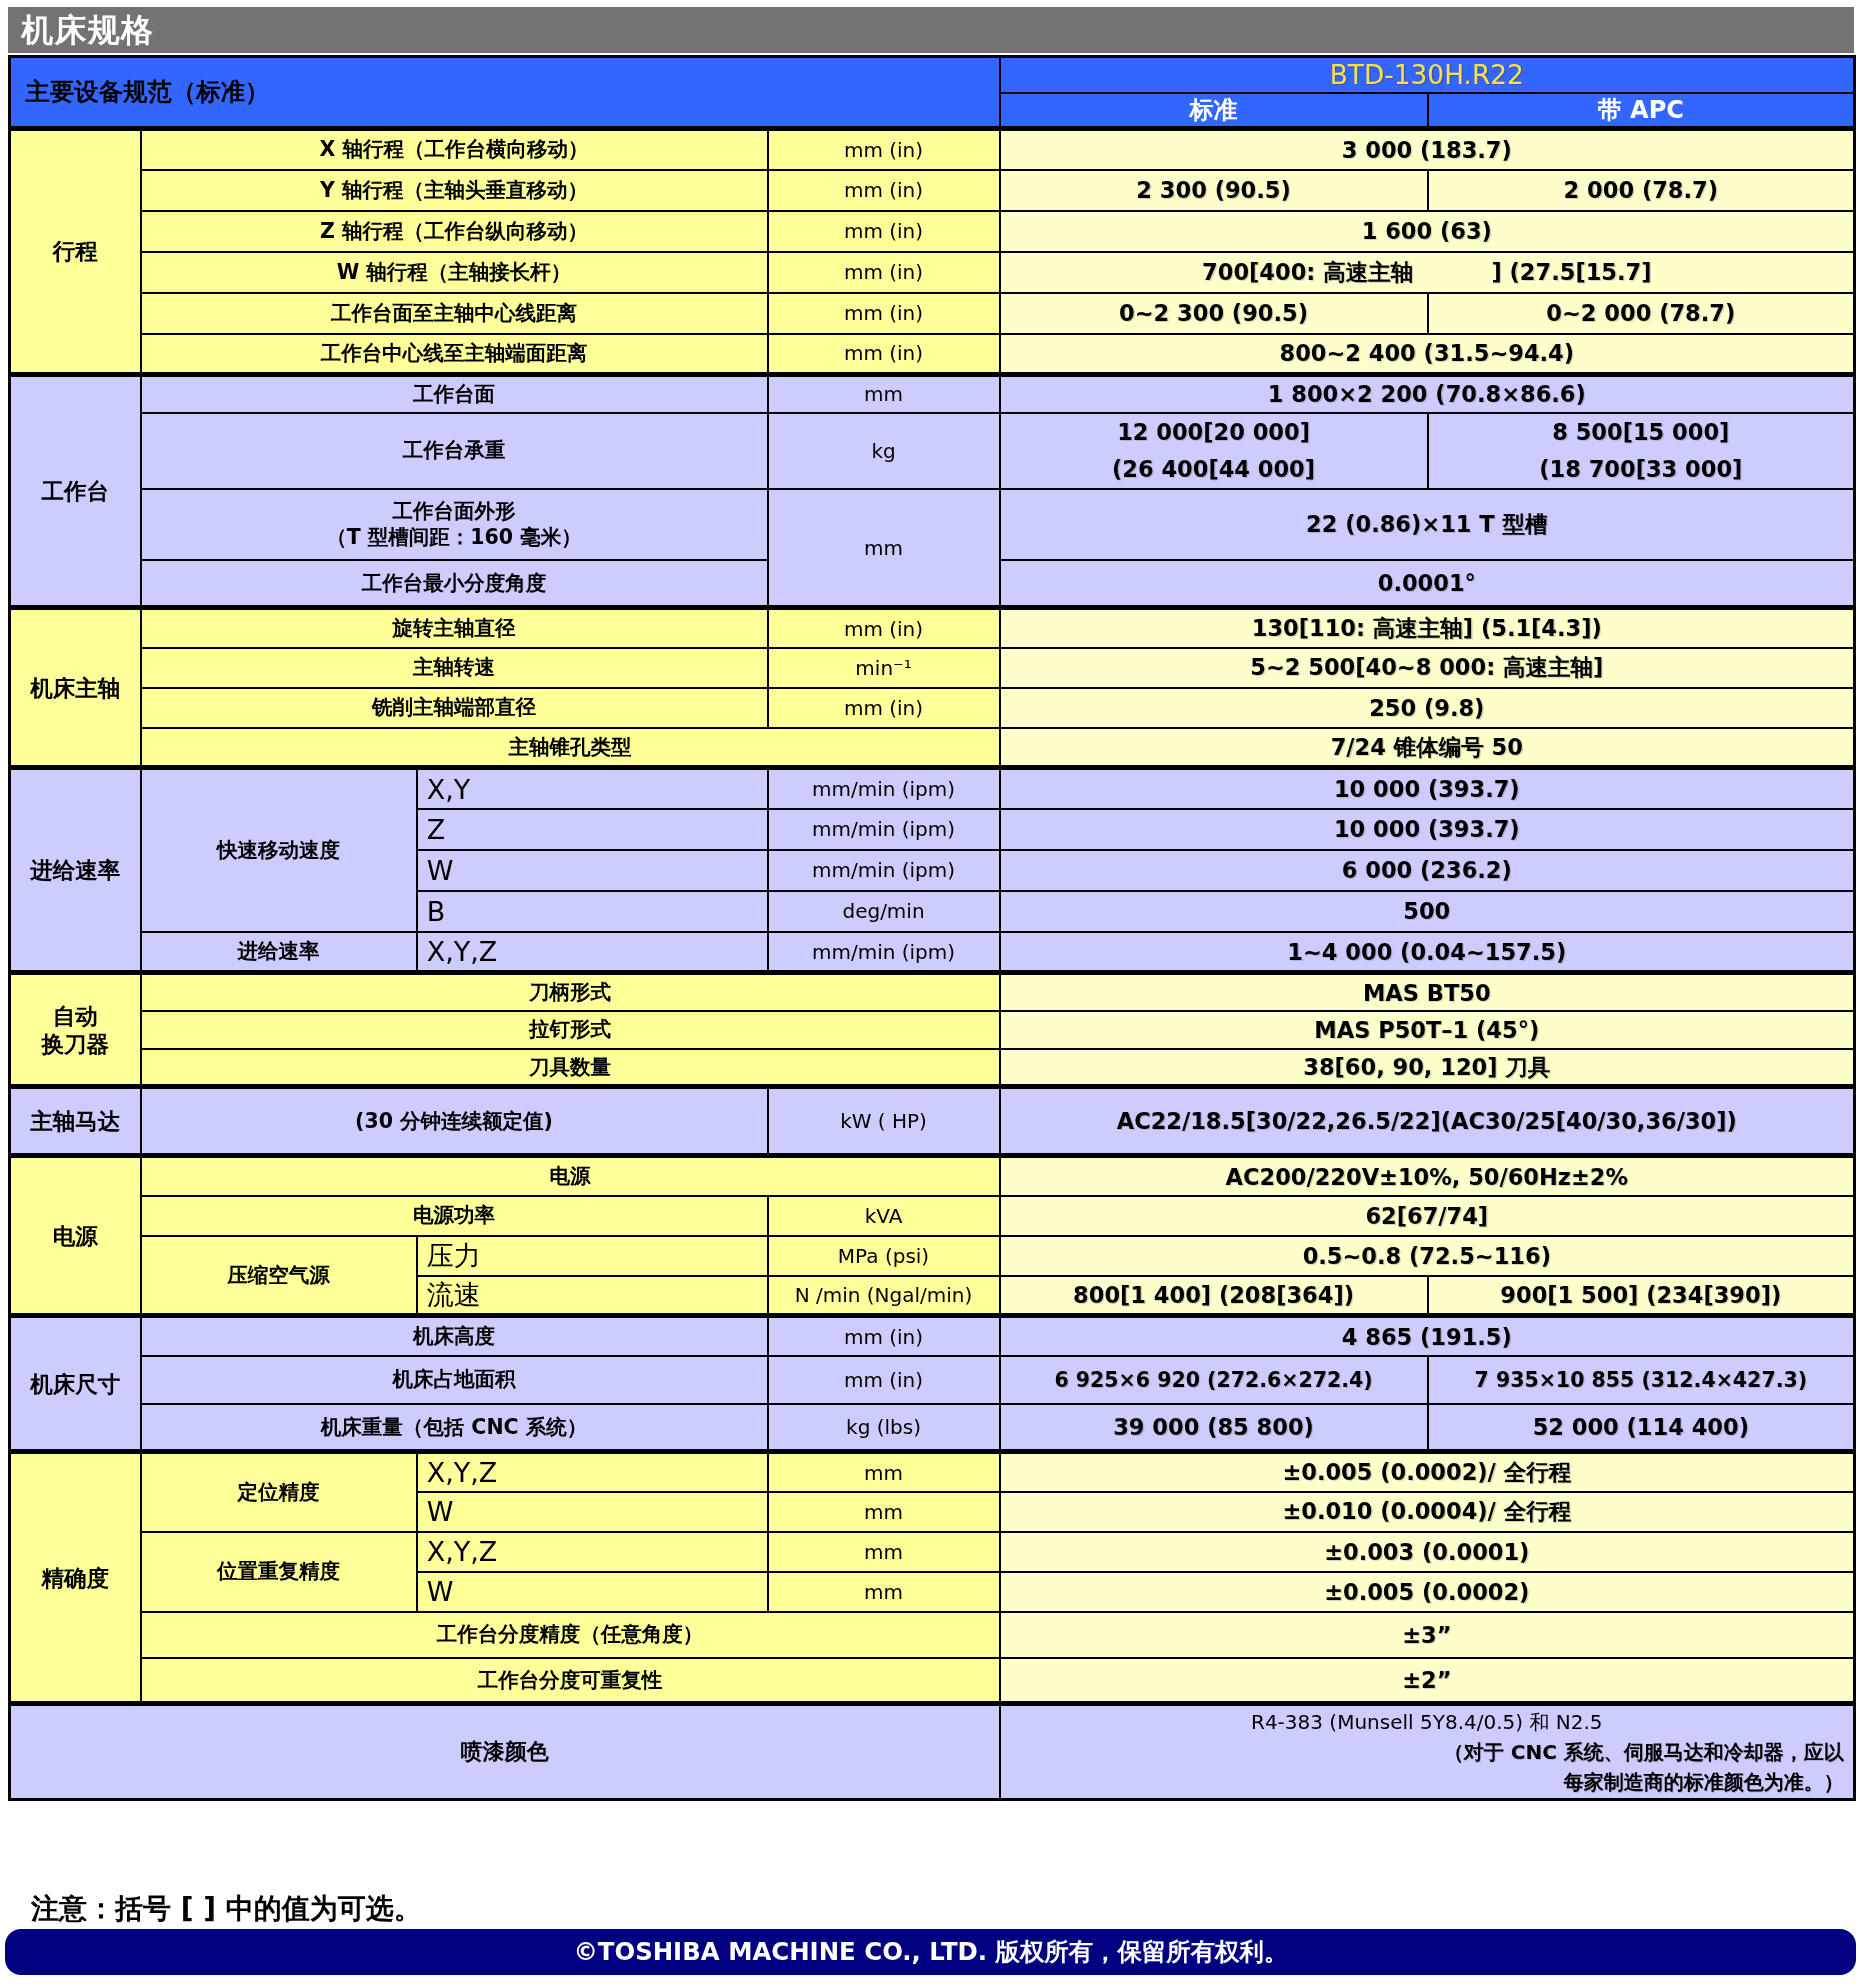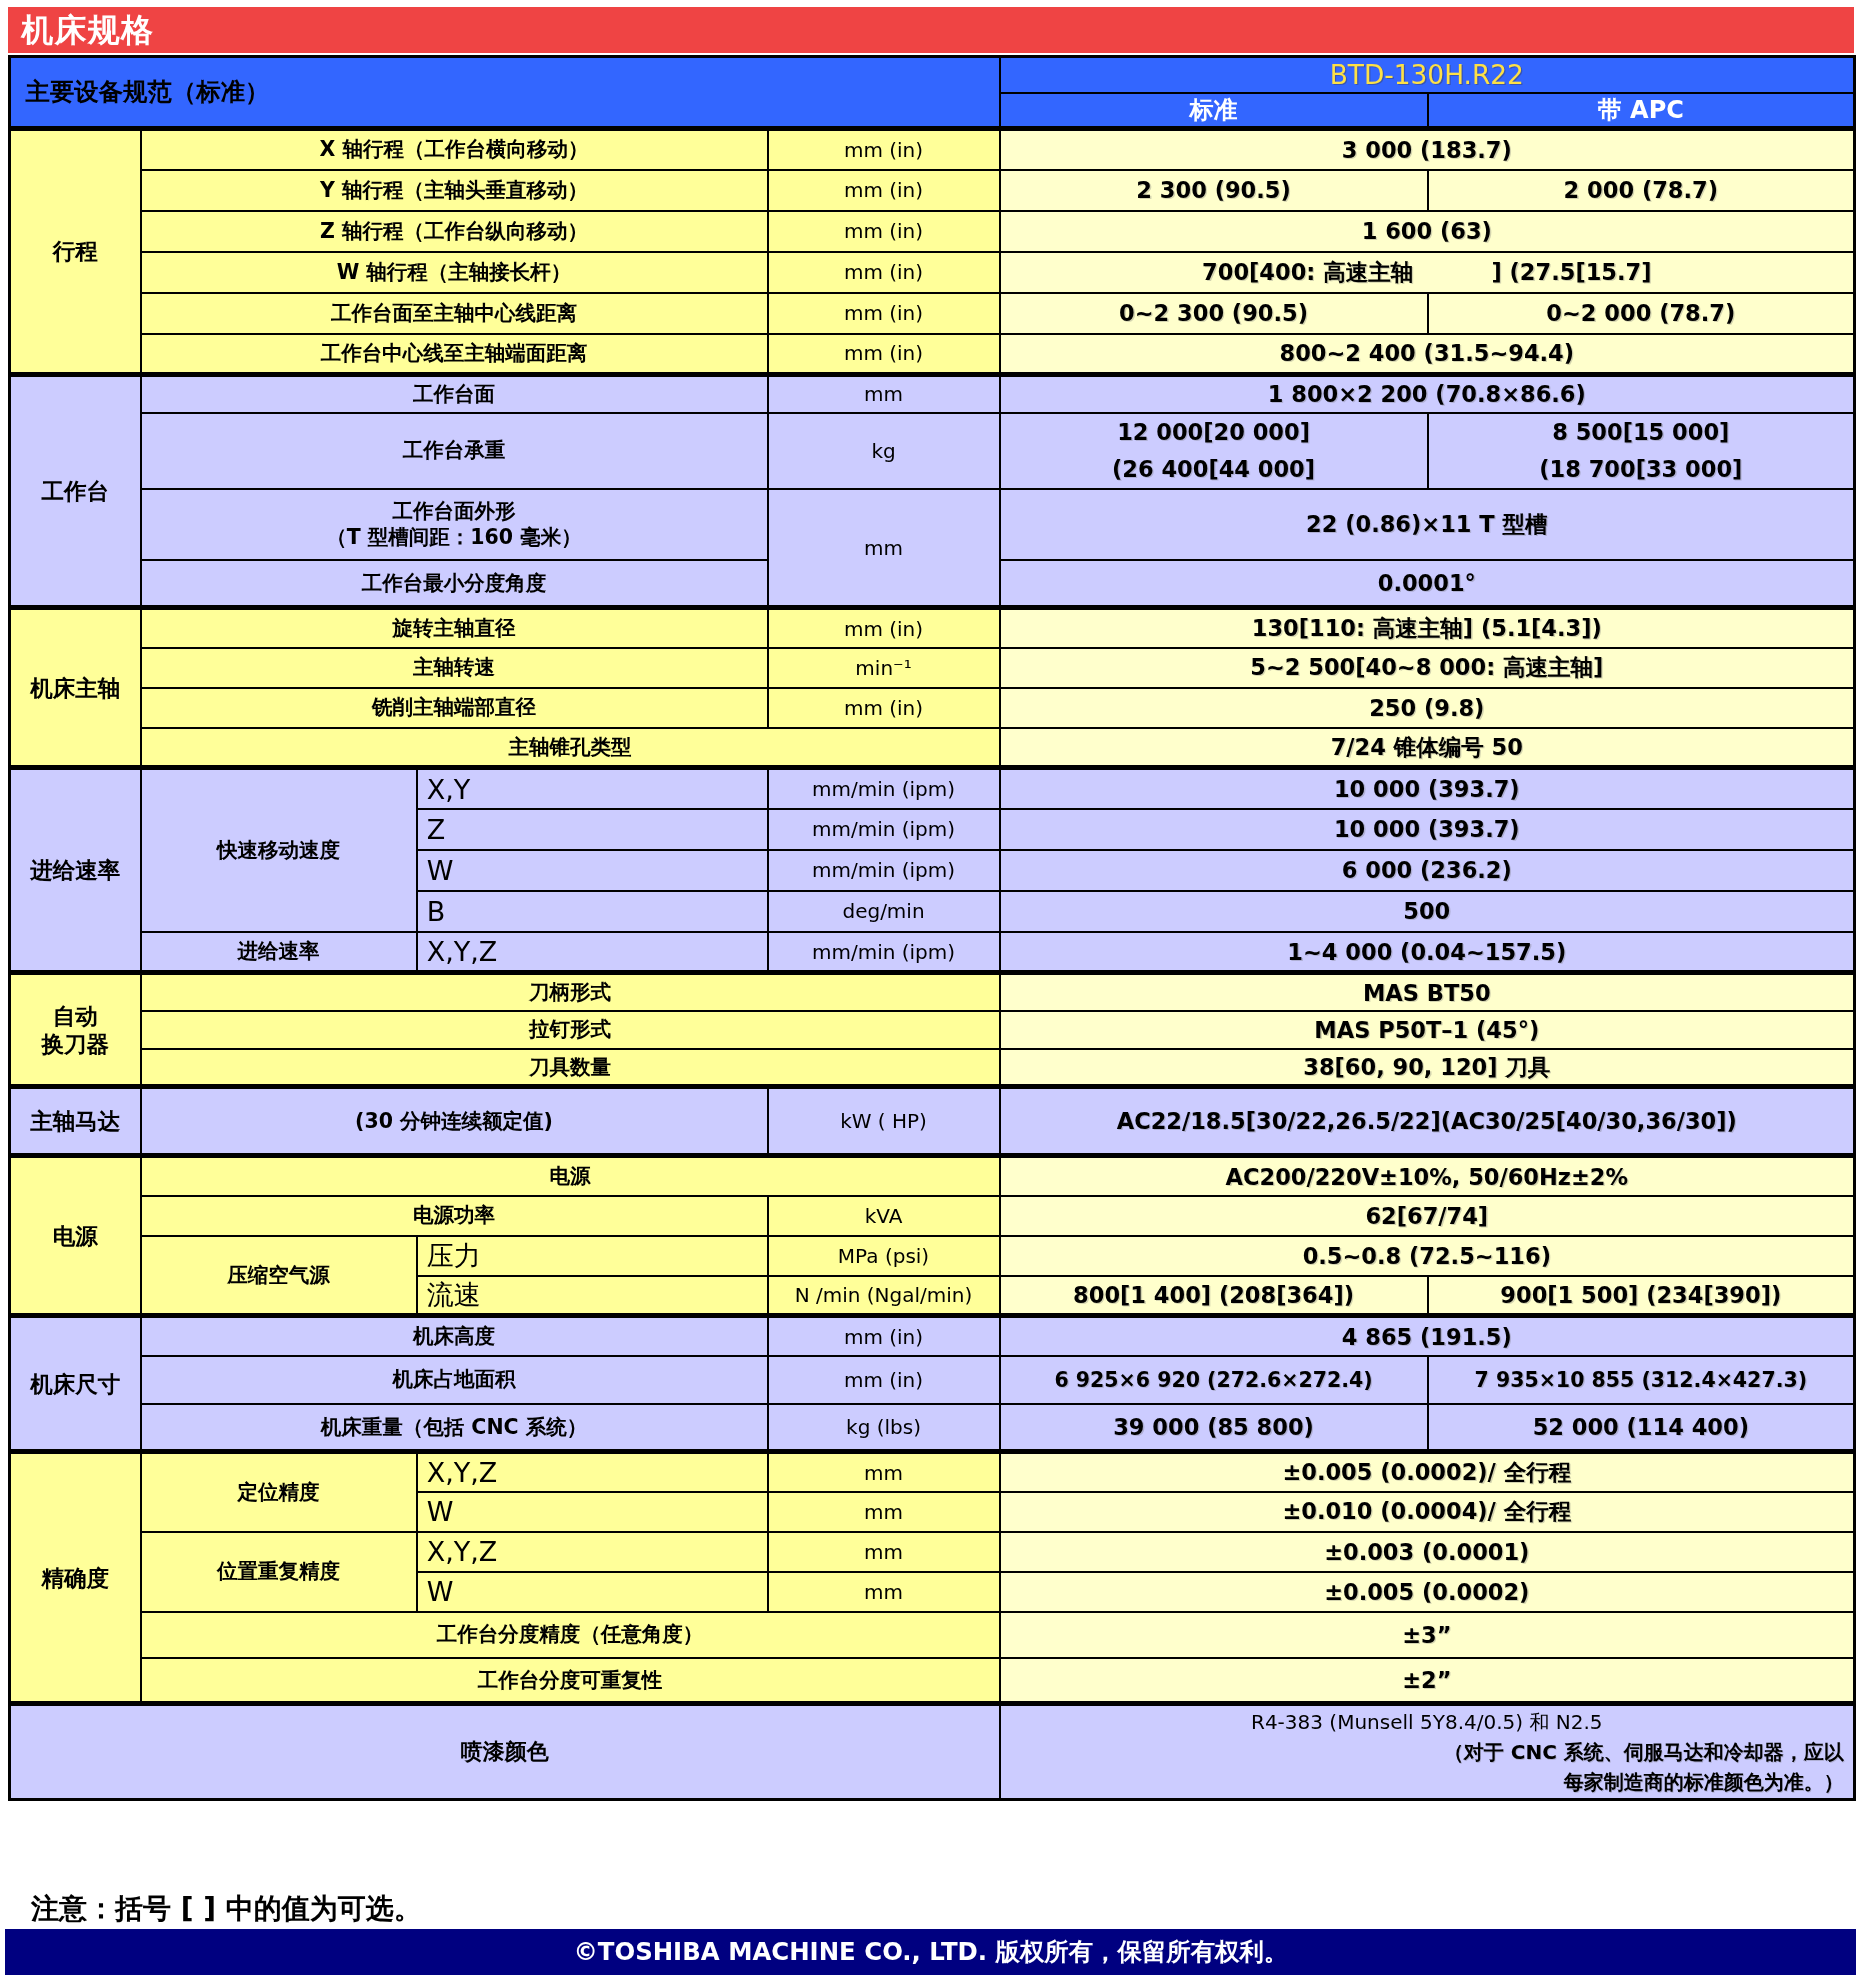--- a/index.html
+++ b/index.html
@@ -2,21 +2,21 @@
 <html style="font-size:10.6px"><head>
 <meta charset="utf-8">
 <style>
   html,body{margin:0;padding:0;}
   body{
     width:1861px;height:1985px;position:relative;background:#ffffff;
     font-family:"DejaVu Sans","Liberation Sans",sans-serif;color:#000;
   }
   .titlebar{
     position:absolute;left:8px;top:6.6px;width:1846px;height:46px;
-    background:#ef4444;color:#ffffff;font-size:32px;font-weight:bold;
+    background:#737373;color:#ffffff;font-size:32px;font-weight:bold;
     line-height:46px;padding-left:13.2px;box-sizing:border-box;letter-spacing:1.3px;
   }
   table.spec{
     position:absolute;left:8px;top:55px;width:1846px;
     border-collapse:collapse;table-layout:fixed;
     border:3.3px solid #000;
   }
   td{
     border:2px solid #000;padding:0 9.2px;vertical-align:middle;
     overflow:hidden;box-sizing:border-box;
@@ -42,21 +42,21 @@
   .paintval .b{font-weight:bold;text-shadow:0.7px 0.7px 0 rgba(110,110,110,0.30);text-align:right;}
   
   .r55{height:36px}.r58{height:38px}.r60{height:40px}.r62{height:41px}
   .r70{height:46px}.r72{height:48px}.r105{height:69px}.r108{height:71px}.r145{height:96px}
   .note{
     position:absolute;left:31px;top:1890px;font-size:28px;font-weight:bold;
   }
   .footerbar{
     position:absolute;left:5.3px;top:1929px;width:1851px;height:46px;
     background:#000080;color:#fff;font-weight:bold;font-size:24.4px;
-    text-align:center;line-height:46px;
+    text-align:center;line-height:46px;border-radius:16px;
   }
 </style>
 </head>
 <body>
 
 <div class="titlebar">机床规格</div>
 
 <table class="spec">
   <colgroup>
     <col style="width:131px">

